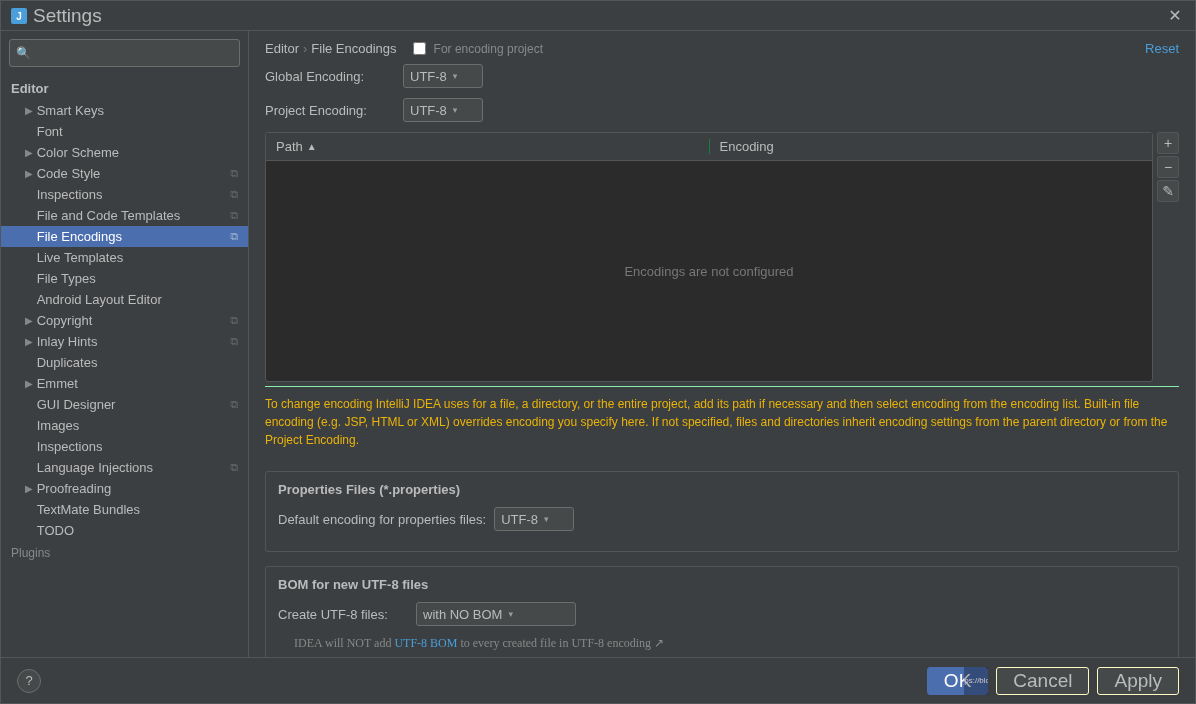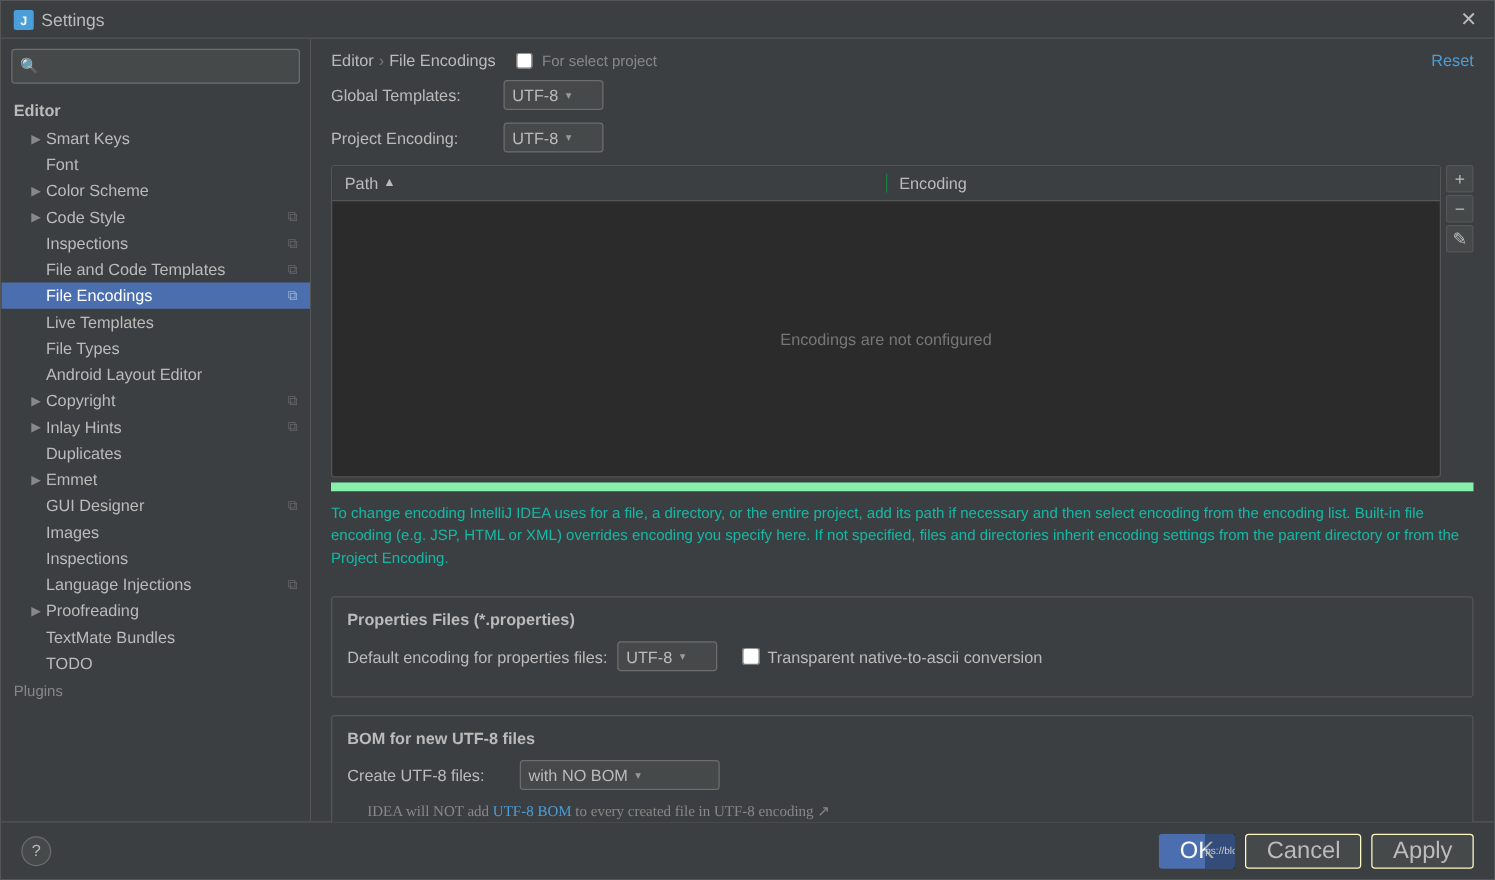--- a/index.html
+++ b/index.html
@@ -35,21 +35,21 @@
       width: 16px;
       height: 16px;
       margin-right: 6px;
       background: #4a9eda;
       border-radius: 2px;
       display: flex; align-items: center; justify-content: center;
       font-size: 10px; color: white; font-weight: bold;
     }
     .title-bar-text {
       color: #bbbbbb;
-      font-size: 14px;
+      font-size: 19px;
       flex: 1;
     }
     .title-bar-close {
       color: #bbbbbb;
       cursor: pointer;
       font-size: 16px;
       width: 20px;
       text-align: center;
     }
     .content {
@@ -227,26 +227,26 @@
       border: 1px solid #555;
       border-radius: 2px;
       display: flex;
       align-items: center;
       justify-content: center;
       cursor: pointer;
       color: #bbbbbb;
       font-size: 14px;
     }
     .info-text {
-      color: #14b8a6;
+      color: #eab308;
       font-size: 12px;
       line-height: 1.5;
       margin-bottom: 14px;
       padding: 8px 0;
-      border-top: 7px solid #86efac;
+      border-top: 1px solid #86efac;
     }
     .section-box {
       border: 1px solid #555;
       border-radius: 3px;
       padding: 10px 12px;
       margin-bottom: 14px;
       background: #3c3f41;
     }
     .section-box-title {
       color: #bbbbbb;
@@ -480,29 +480,29 @@
     <div class="main">
 
       <div class="main-header">
         <div class="breadcrumb">
           <span>Editor</span>
           <span class="sep">›</span>
           <span class="current">File Encodings</span>
         </div>
         <div class="for-project">
           <input type="checkbox" style="">
-          <span>For select project</span>
+          <span>For encoding project</span>
         </div>
         <button class="reset-btn">Reset</button>
       </div>
 
       <div class="main-body">
 
         <div class="form-row">
-          <span class="form-label">Global Templates:</span>
+          <span class="form-label">Global Encoding:</span>
           <div class="select-box">
             <span>UTF-8</span>
             <span class="arrow">▾</span>
           </div>
         </div>
 
         <div class="form-row">
           <span class="form-label">Project Encoding:</span>
           <div class="select-box">
             <span>UTF-8</span>
@@ -541,24 +541,20 @@
         <div class="info-text">To change encoding IntelliJ IDEA uses for a file, a directory, or the entire project, add its path if necessary and then select encoding from the encoding list. Built-in file encoding (e.g. JSP, HTML or XML) overrides encoding you specify here. If not specified, files and directories inherit encoding settings from the parent directory or from the Project Encoding.</div>
 
         <div class="section-box">
           <div class="section-box-title">Properties Files (*.properties)</div>
           <div class="form-row">
             <span class="form-label">Default encoding for properties files:</span>
             <div class="select-box">
               <span>UTF-8</span>
               <span class="arrow">▾</span>
             </div>
-            <div class="checkbox-row" style="margin-left:12px;">
-              <input type="checkbox" style="">
-              <span class="checkbox-label">Transparent native-to-ascii conversion</span>
-            </div>
           </div>
         </div>
 
         <div class="section-box">
           <div class="section-box-title">BOM for new UTF-8 files</div>
           <div class="form-row">
             <span class="form-label">Create UTF-8 files:</span>
             <div class="select-box" style="min-width:160px;">
               <span>with NO BOM</span>
               <span class="arrow">▾</span>

